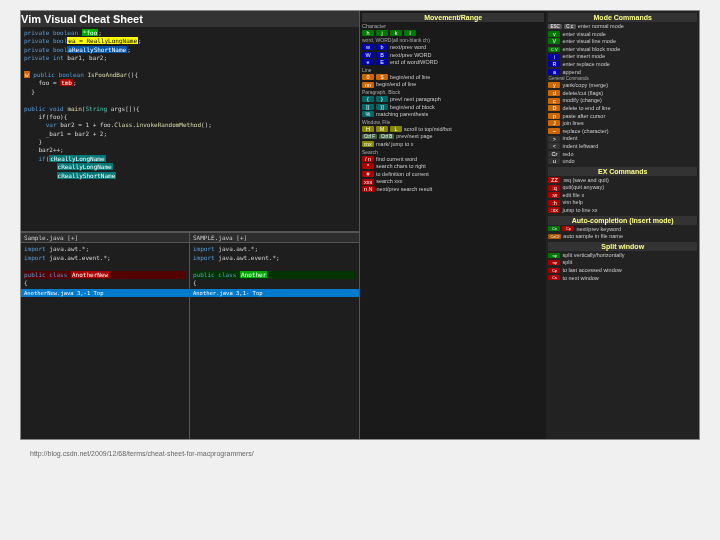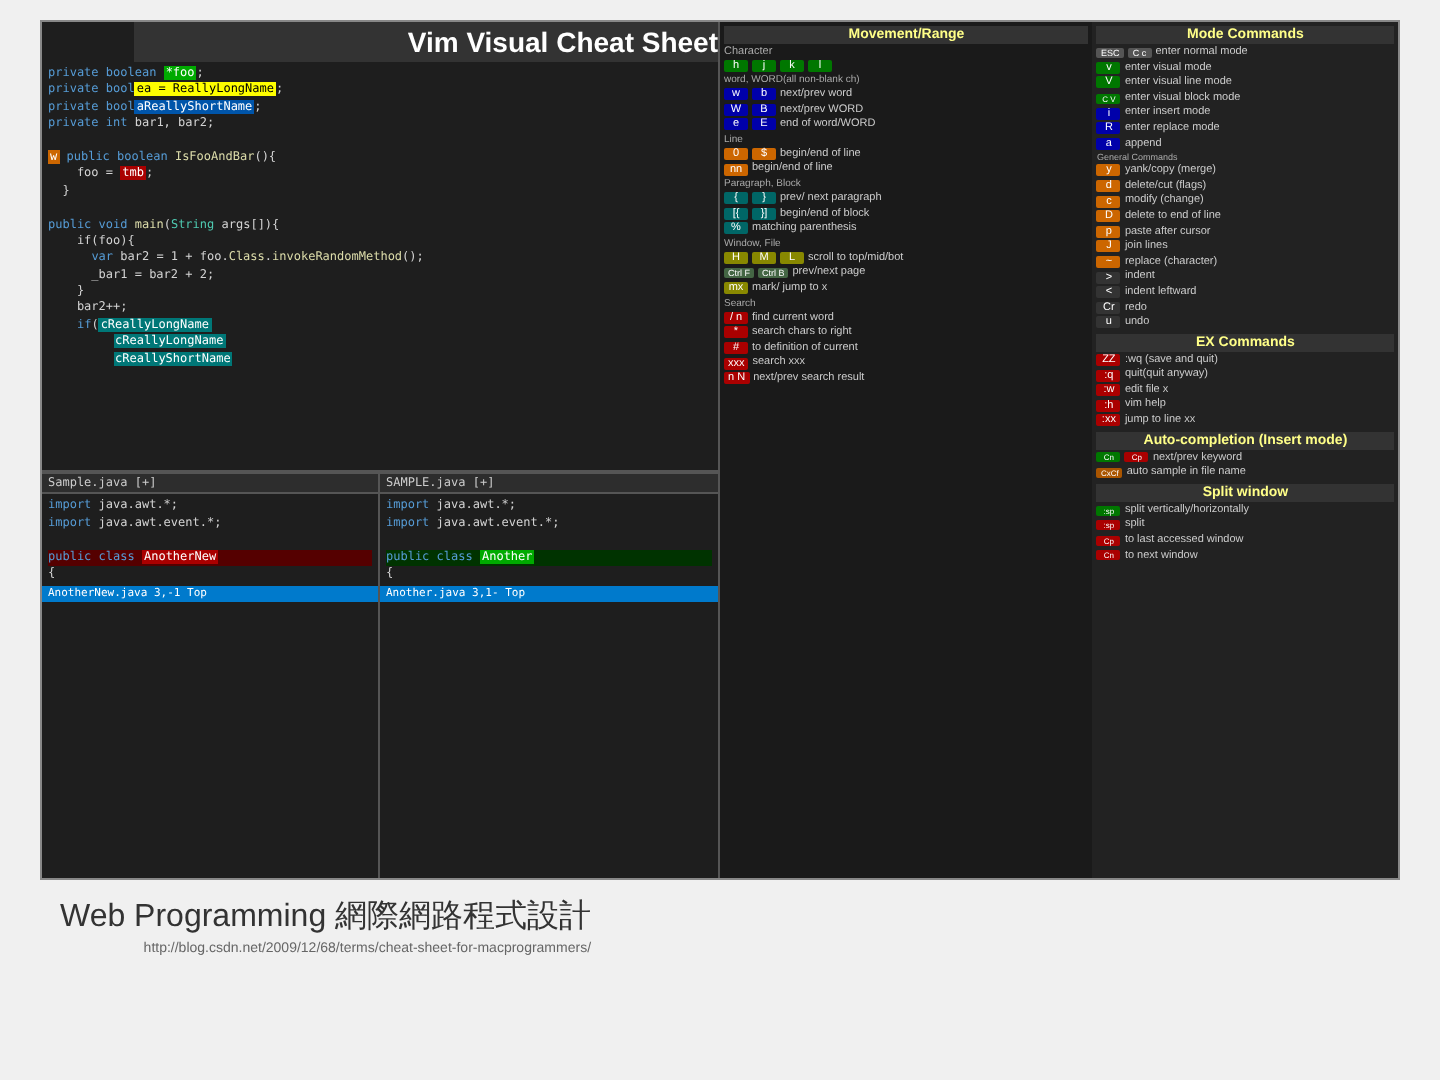--- a/index.html
+++ b/index.html
@@ -45,27 +45,26 @@
     .code-panel {
       width: 50%;
       height: 100%;
       background: #1e1e1e;
       border-right: 1px solid #555;
       overflow: hidden;
       position: relative;
     }
 
     .vim-title {
-      text-align: right;
-      font-size: 14px;
+      text-align: left;
+      font-size: 11px;
       color: #fff;
       background: #333;
       padding: 2px 0;
       font-weight: bold;
-      margin-left: 46px;
     }
     .kw { color: #569cd6; }
     .ty { color: #4ec9b0; }
     .fn { color: #dcdcaa; }
     .hl-yellow { background: #ffff00; color: #000; padding: 0 1px; }
     .hl-green { background: #00aa00; color: #fff; padding: 0 1px; }
     .hl-blue { background: #0055aa; color: #fff; padding: 0 1px; }
     .hl-red { background: #aa0000; color: #fff; padding: 0 1px; }
     .hl-orange { background: #cc6600; color: #fff; padding: 0 1px; }
     .hl-cyan { background: #007777; color: #fff; padding: 0 1px; }
@@ -513,18 +512,17 @@
               <span class="vim-desc">to next window</span>
             </div>
           </div>
         </div>
       </div>
     </div>
   </div>
 
   <div class="slide-footer">
     <div>
-      <div class="footer-text">Web Programming 網際網路程式設計</div>
       <div class="url-text">http://blog.csdn.net/2009/12/68/terms/cheat-sheet-for-macprogrammers/</div>
     </div>
   </div>
 
 </div>
 
 </body></html>

